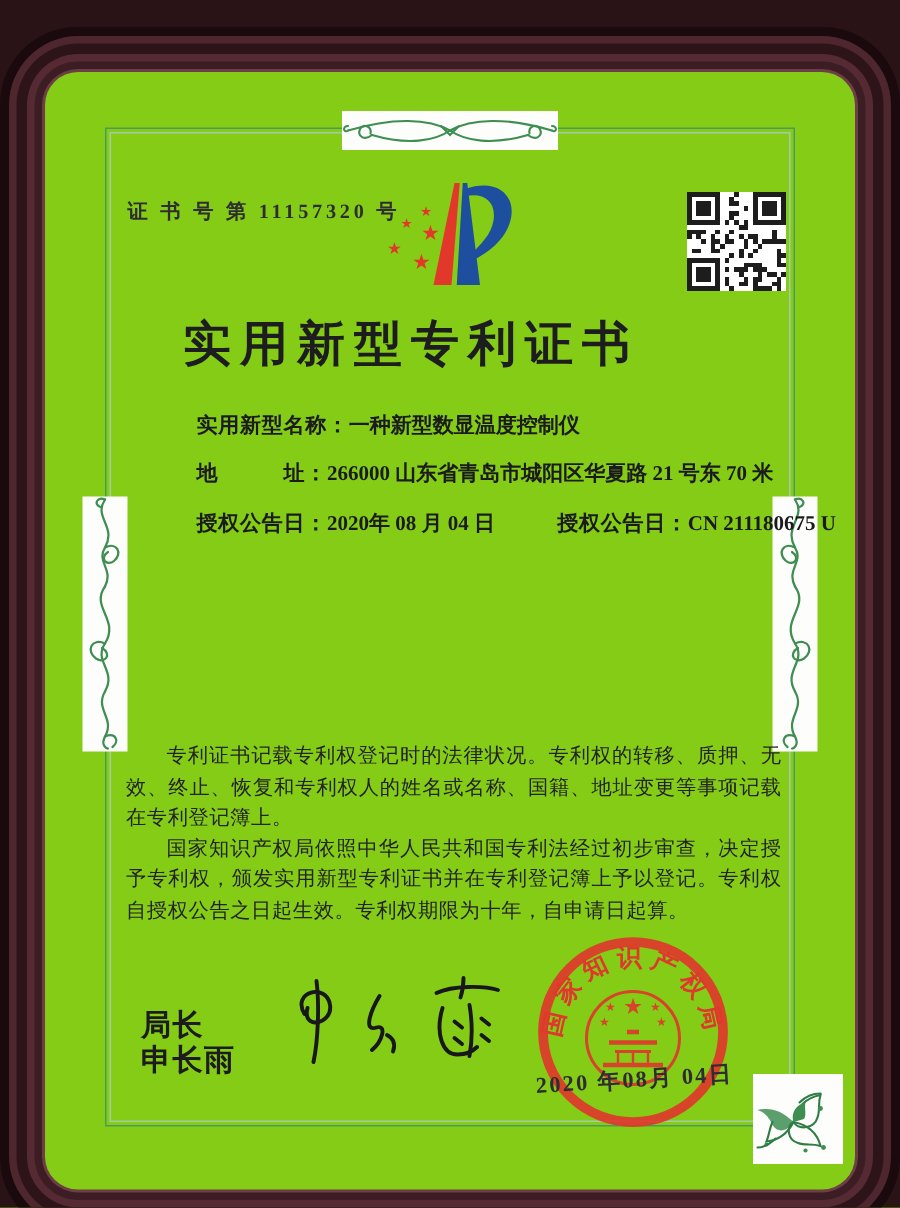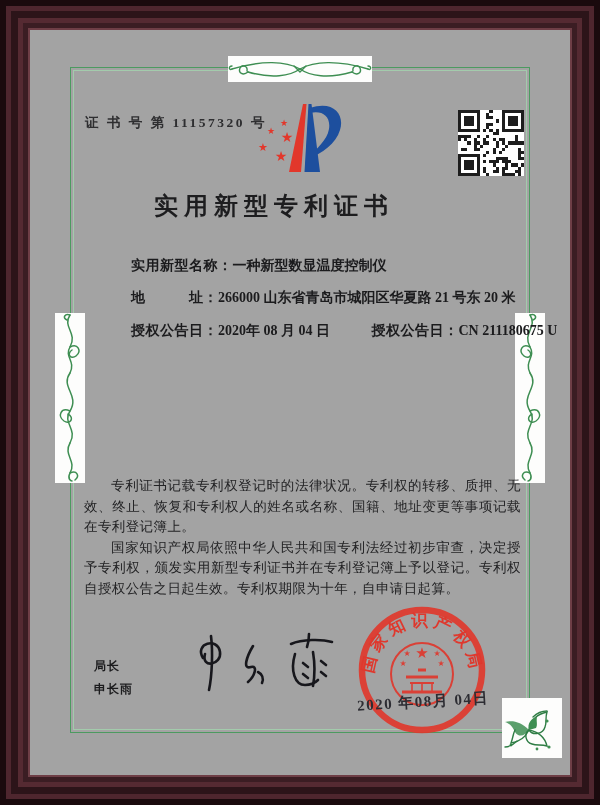--- a/index.html
+++ b/index.html
@@ -2,57 +2,58 @@
 <html><head>
 <meta charset="utf-8">
 <style>
   * { margin:0; padding:0; box-sizing:border-box; }
   html,body { width:600px; height:805px; }
   body { font-family:"Liberation Serif","DejaVu Serif",serif; background:#1c0b0e; overflow:hidden; }
   .stage { position:relative; width:600px; height:805px; background:#2a1317; }
 
   
   .paper {
-    position:absolute; left:30px; top:30px; width:540px; height:745px; background:#a3a3a3;
+    position:absolute; left:30px; top:48px; width:540px; height:745px; background:#84cc16;
     box-shadow:
       0 0 0 2px #6e3e46,
       0 0 0 7px #3b1d23,
       0 0 0 12px #552a32,
       0 0 0 19px #2c1419,
       0 0 0 24px #4e262e,
       0 0 0 30px #1a0a0d;
+    border-radius: 22px;
   }
 
   
   .green-border { position:absolute; left:40px; top:37px; width:460px; height:666px; border:1.5px solid #4c9a60; }
   .green-border-inner { position:absolute; inset:2px; border:1px solid #a3cbac; }
   .corner-patch { position:absolute; left:472px; top:668px; width:60px; height:60px; background:#fdfdfc; }
 
   .orn { position:absolute; background:#fdfdfc; }
   .orn svg { display:block; }
 
   .cert-no { position:absolute; left:55px; top:84px; font-size:13.5px; letter-spacing:2.5px; color:#2e2e30; font-weight:600; }
 
   .logo { position:absolute; left:213px; top:71px; }
   .qr { position:absolute; left:428px; top:80px; }
 
   .title { position:absolute; left:0; top:160px; width:440px; text-align:center;
-           font-size:24px; font-weight:bold; letter-spacing:6px; color:#1d1d1f;padding-left:48px; }
+           font-size:32px; font-weight:bold; letter-spacing:6px; color:#1d1d1f;padding-left:48px; }
 
   .fields { position:absolute; left:64px; top:227px; width:430px; font-size:14px; color:#1b1b1d; font-weight:600;margin-left:37px; }
   .frow { height:32.4px; white-space:nowrap; }
   .frow .lab { letter-spacing:0.5px; }
   .grant-pair2 { display:inline-block; margin-left:38px; }
 
   .paras { position:absolute; left:54px; top:446px; width:437px; font-size:13.5px; line-height:20.6px;
            color:#232325; letter-spacing:0.4px; font-weight:500; text-align:justify; }
   .paras p { text-indent:2em; }
 
   .director { position:absolute; left:64px; top:625px; font-family:"Liberation Sans","DejaVu Sans",sans-serif;
-              font-size:12px; line-height:23px; font-weight:600; color:#1c1c1e; letter-spacing:1px; }
+              font-size:20px; line-height:23px; font-weight:600; color:#1c1c1e; letter-spacing:1px; }
 
   .signature { position:absolute; left:143px; top:600px; }
 
   .seal { position:absolute; left:322px; top:570px; }
   .seal-date { position:absolute; left:327px; top:661px; width:185px; font-size:15px; font-weight:bold;
                color:#2d2d33; letter-spacing:1.5px; transform:rotate(-3.5deg); white-space:nowrap; }
 </style>
 </head>
 <body>
 
@@ -154,21 +155,21 @@
       </svg>
     </div>
 
     <div class="title">实用新型专利证书</div>
 
     <div class="fields">
       <div class="frow">
         <span class="lab">实用新型名称：</span><span>一种新型数显温度控制仪</span>
       </div>
       <div class="frow">
-        <span class="lab">地　　　址：</span><span>266000 山东省青岛市城阳区华夏路 21 号东 20 米</span>
+        <span class="lab">地　　　址：</span><span>266000 山东省青岛市城阳区华夏路 21 号东 70 米</span>
       </div>
       <div class="frow">
         <span class="lab">授权公告日：</span><span>2020年 08 月 04 日</span>
         <span class="grant-pair2">
           <span class="lab">授权公告日：</span><span>CN 211180675 U</span>
         </span>
       </div>
     </div>
 
     <div class="paras">

